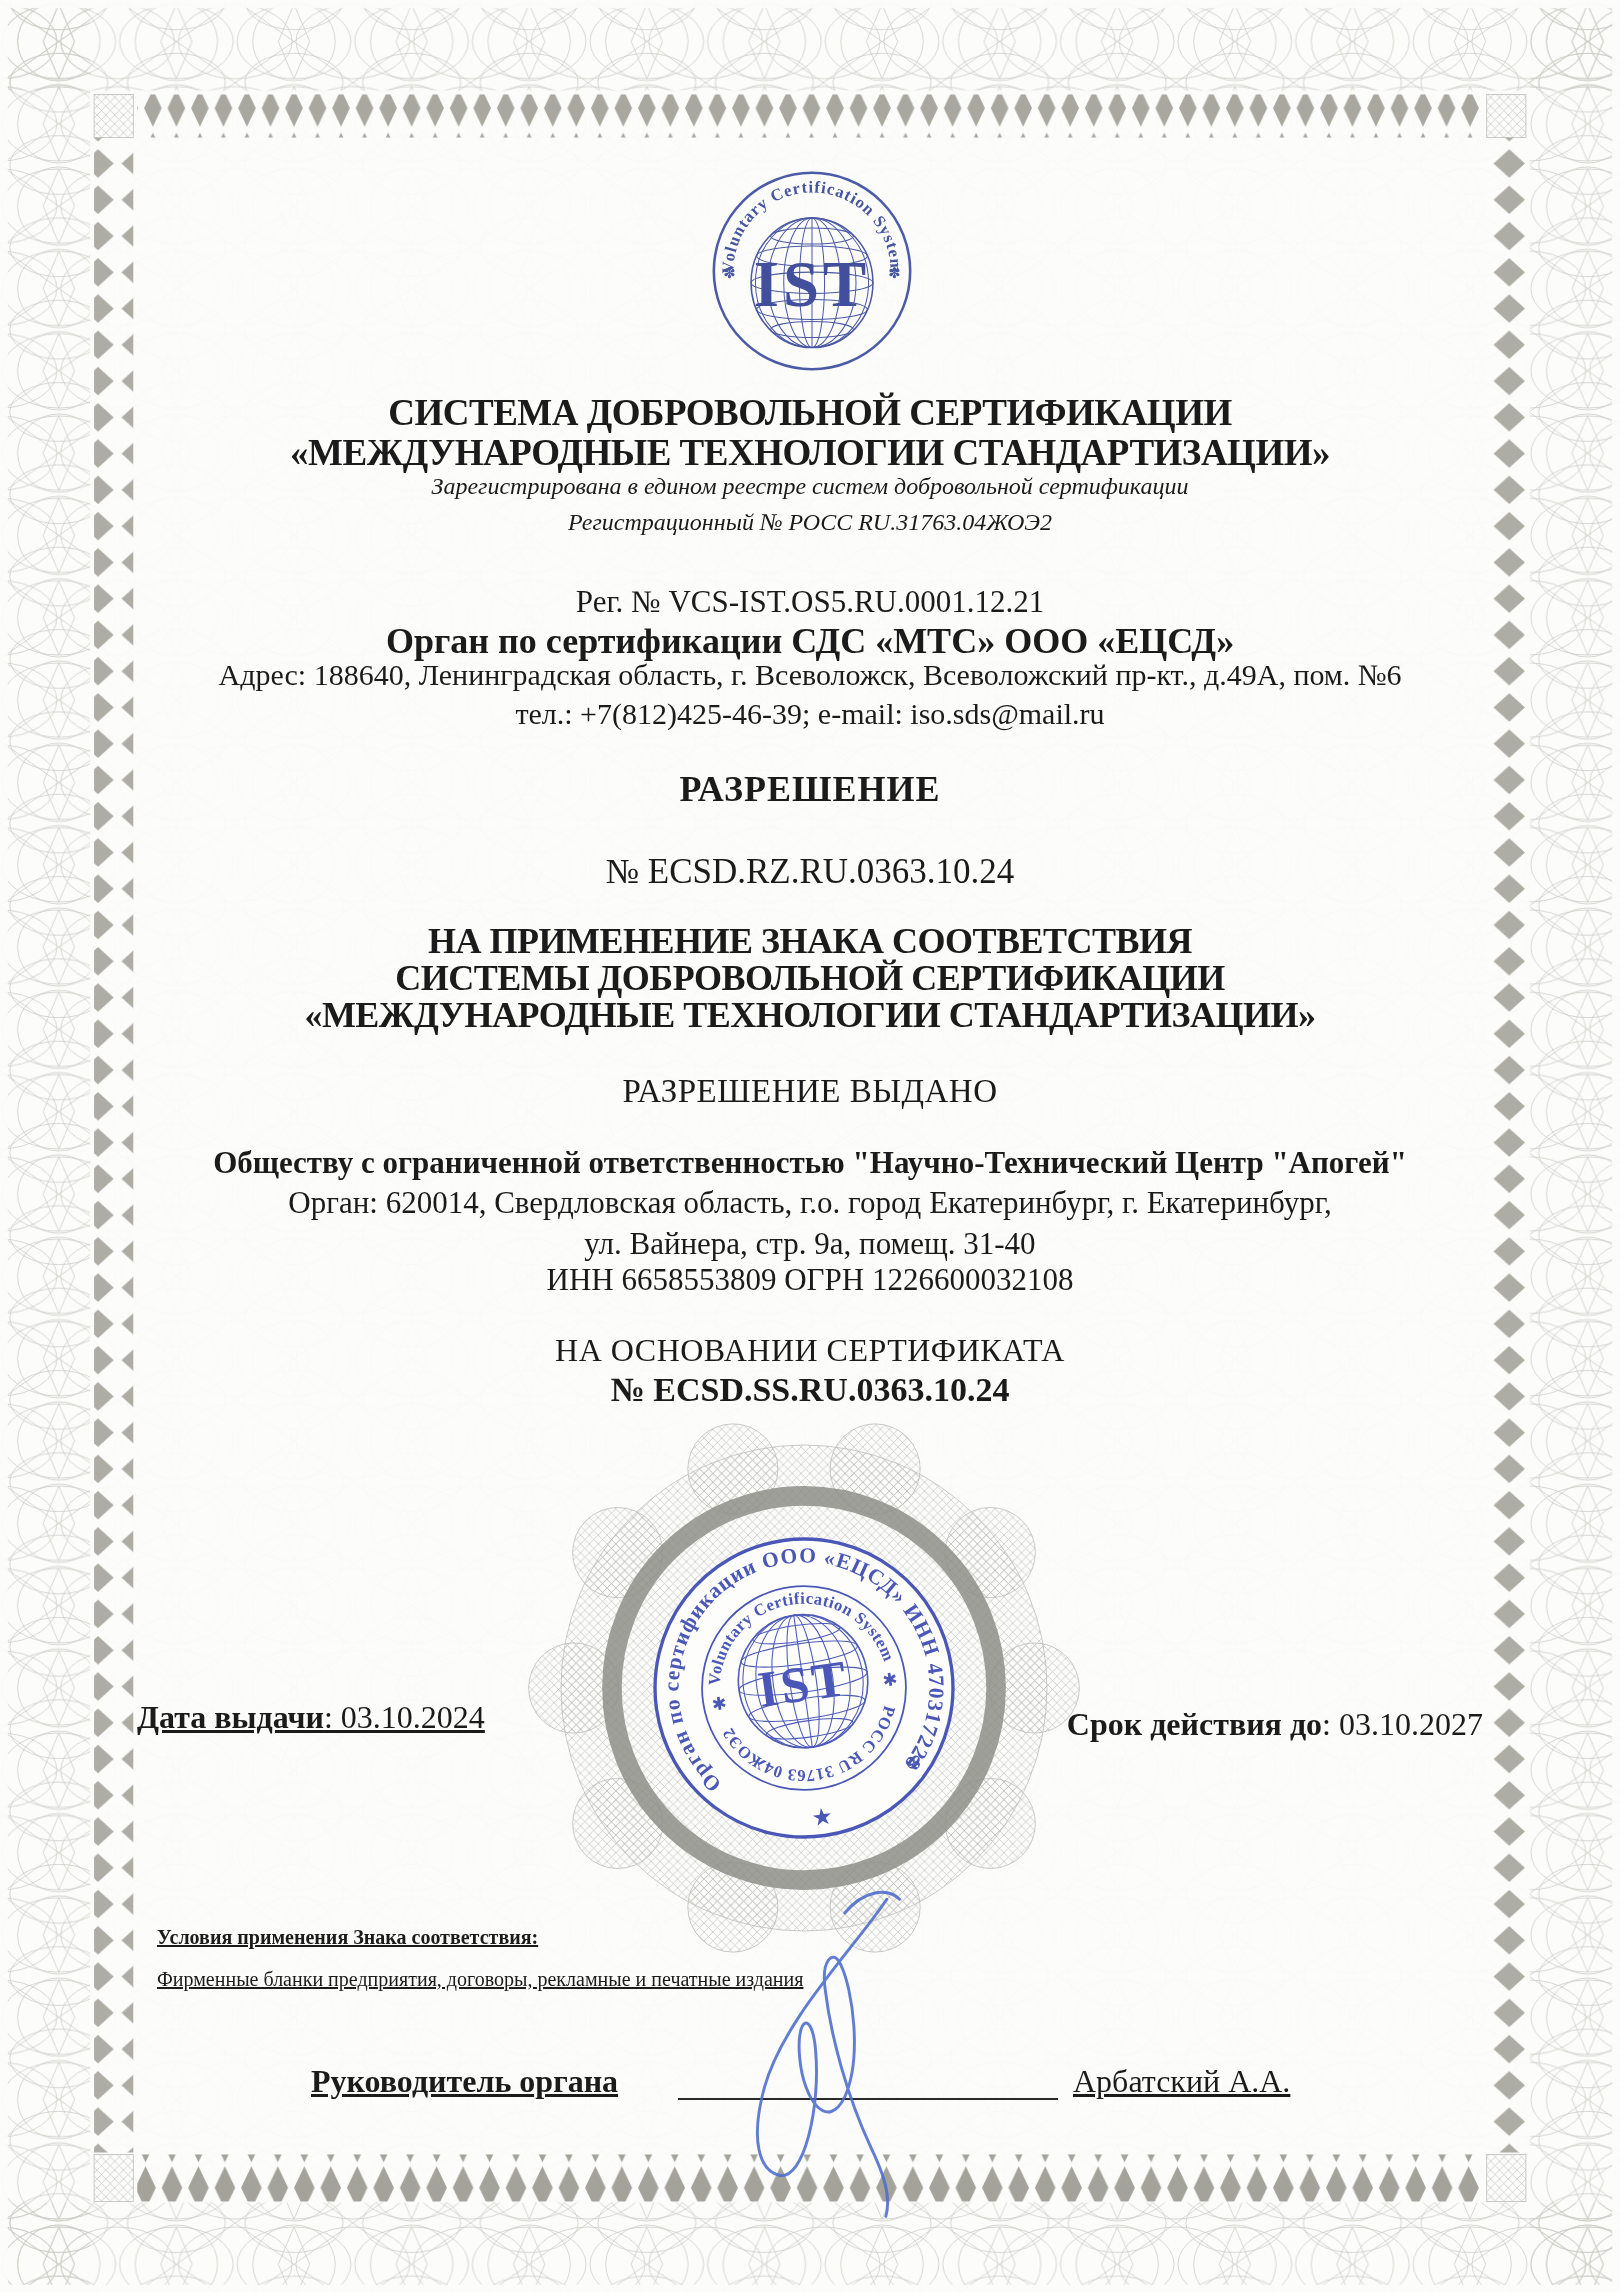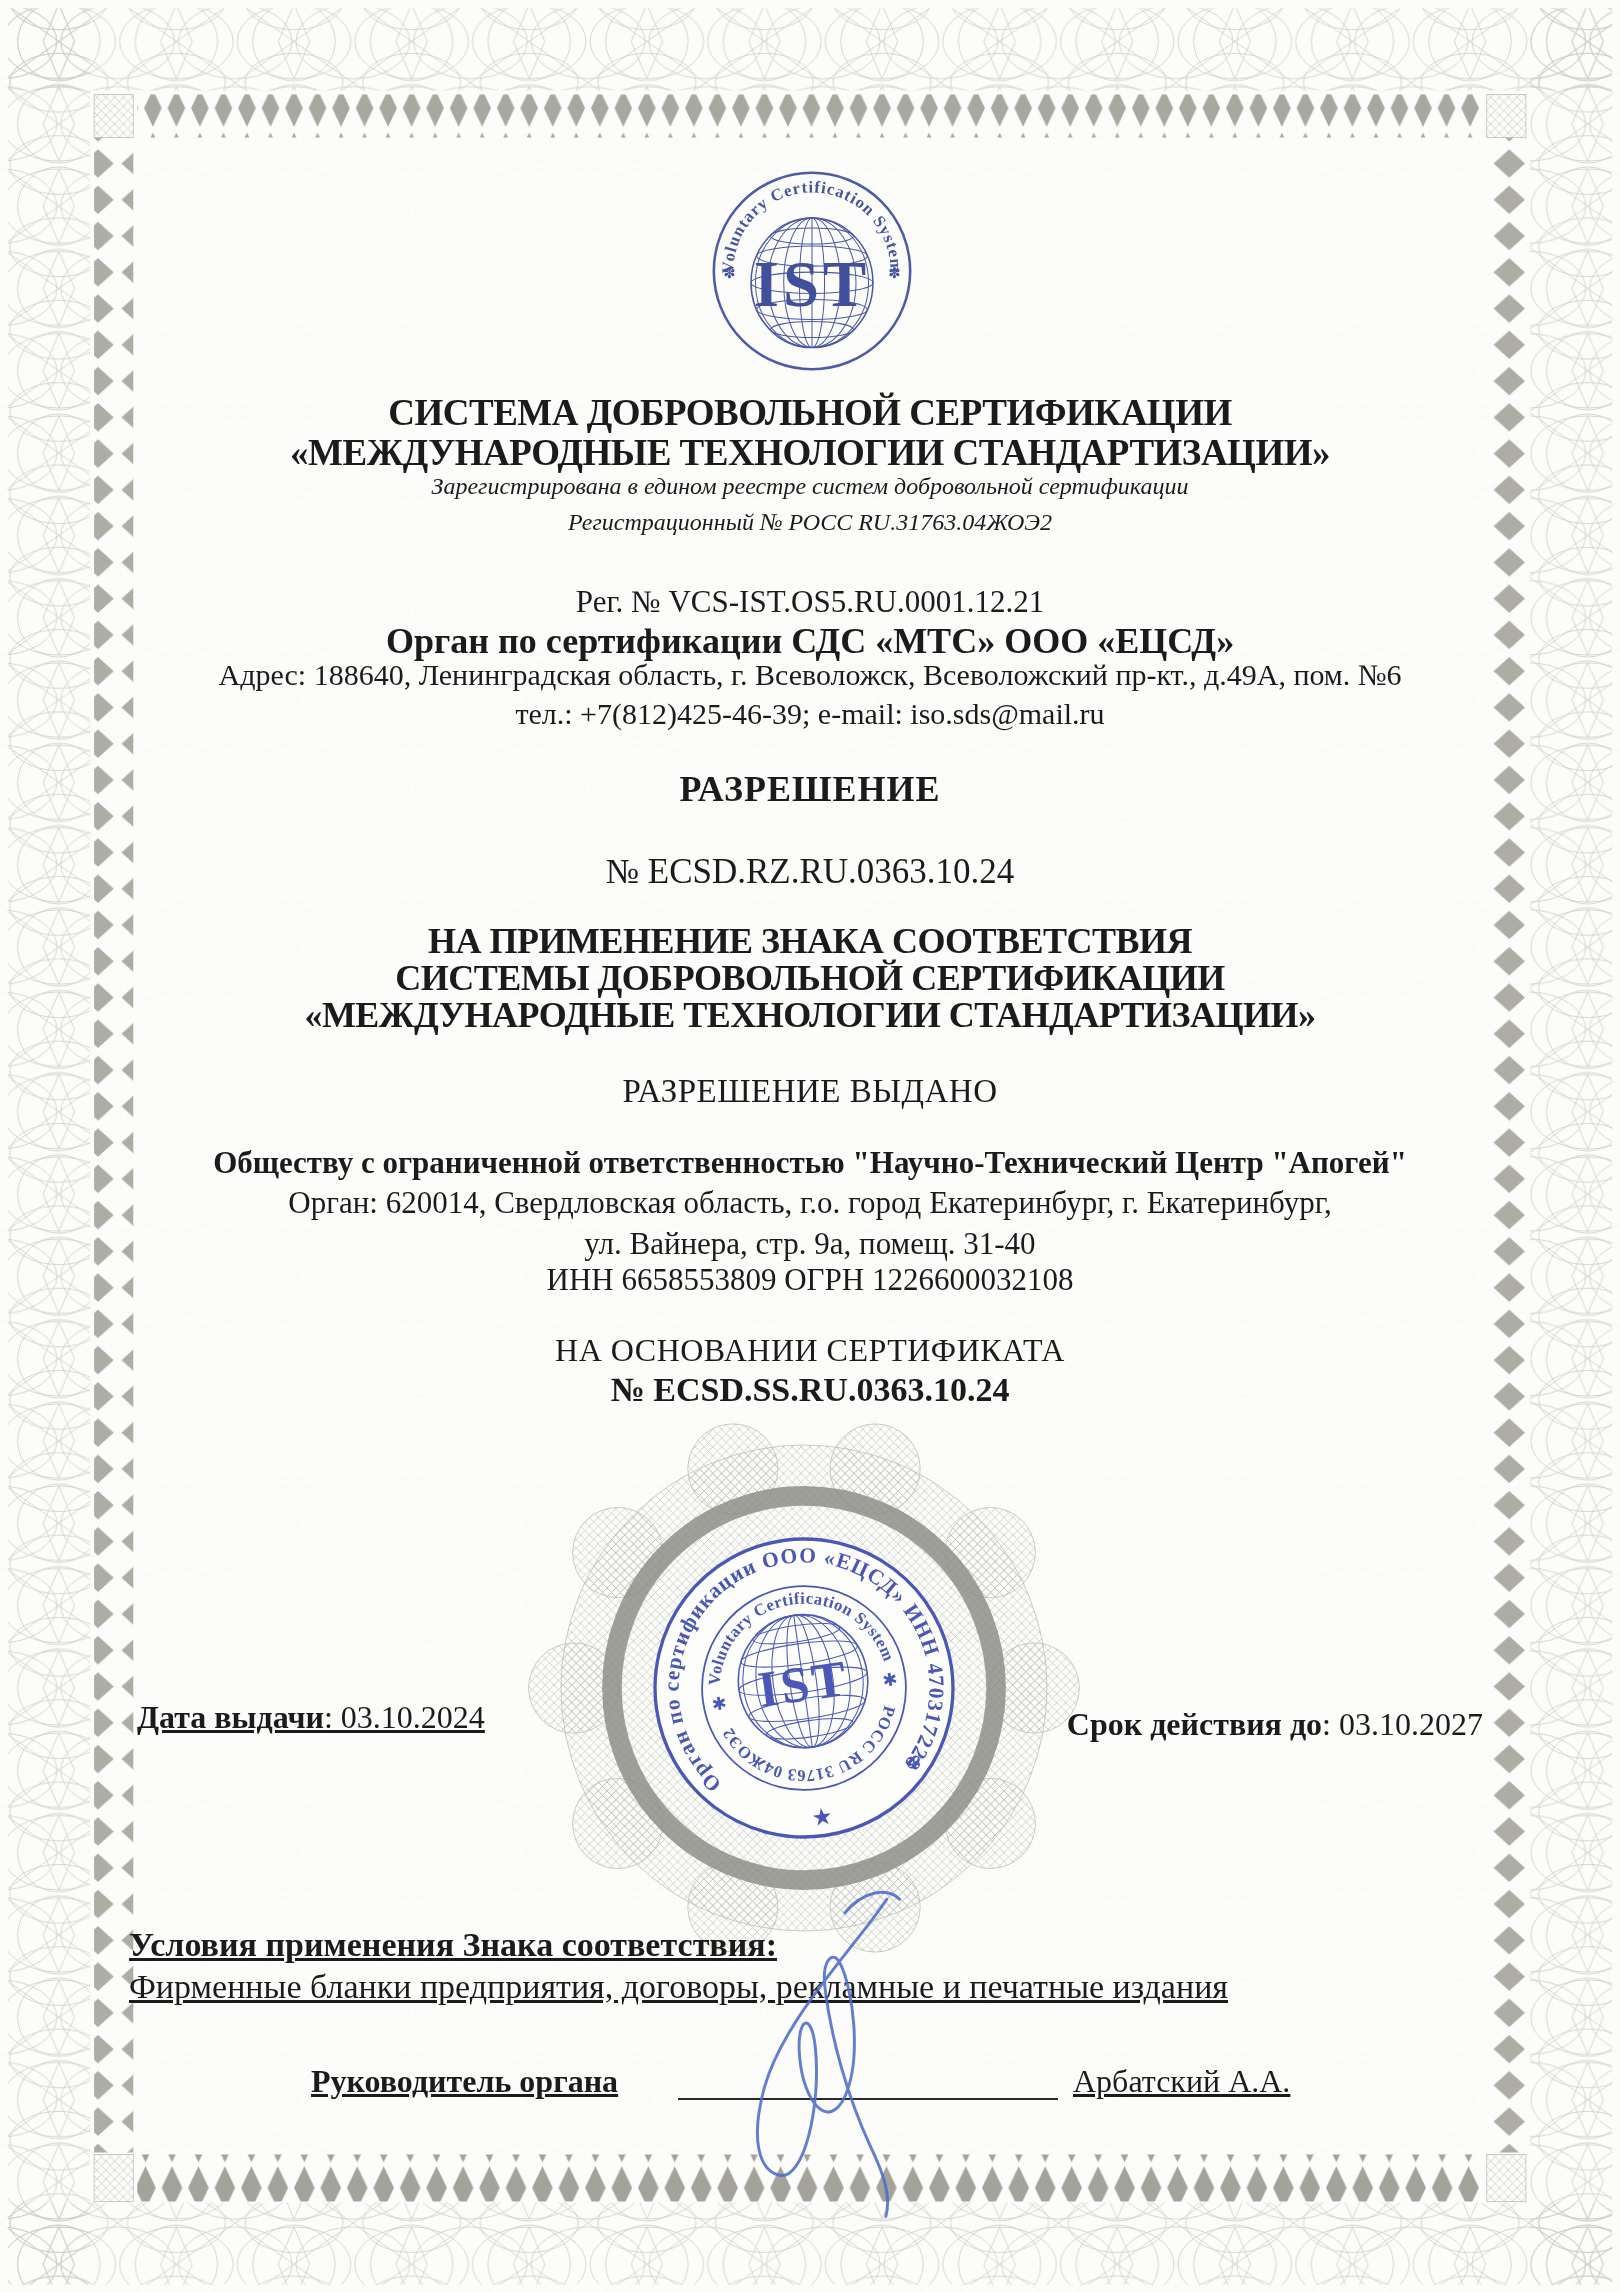--- a/index.html
+++ b/index.html
@@ -21,21 +21,21 @@
   .t-addr{font-size:30px;}
   .t-permit{font-size:36px;font-weight:bold;letter-spacing:1px;}
   .t-num{font-size:35px;font-weight:normal;margin-top:7px;}
   .t-subject{font-size:36px;font-weight:bold;letter-spacing:-0.5px;}
   .t-vydano{font-size:33px;letter-spacing:0.5px;}
   .t-company{font-size:31px;font-weight:bold;}
   .t-addr2{font-size:31px;}
   .t-basis{font-size:32px;letter-spacing:0.5px;}
   .t-basisnum{font-size:34px;font-weight:bold;}
   .t-date{font-size:32px;}
-  .t-cond{font-size:34px;}
+  .t-cond{font-size:20px;margin-left:28px;}
   .t-head{font-size:32px;}
   .left-text{text-align:left;right:auto;text-decoration:underline;}
   .right-text{text-align:right;left:auto;}
   .svg-layer{position:absolute;pointer-events:none;}
   .sig-line{position:absolute;left:678px;width:380px;top:2098px;border-bottom:2px solid #2a2a2a;height:0;}
 </style>
 </head>
 <body>
 
 <div class="page">

